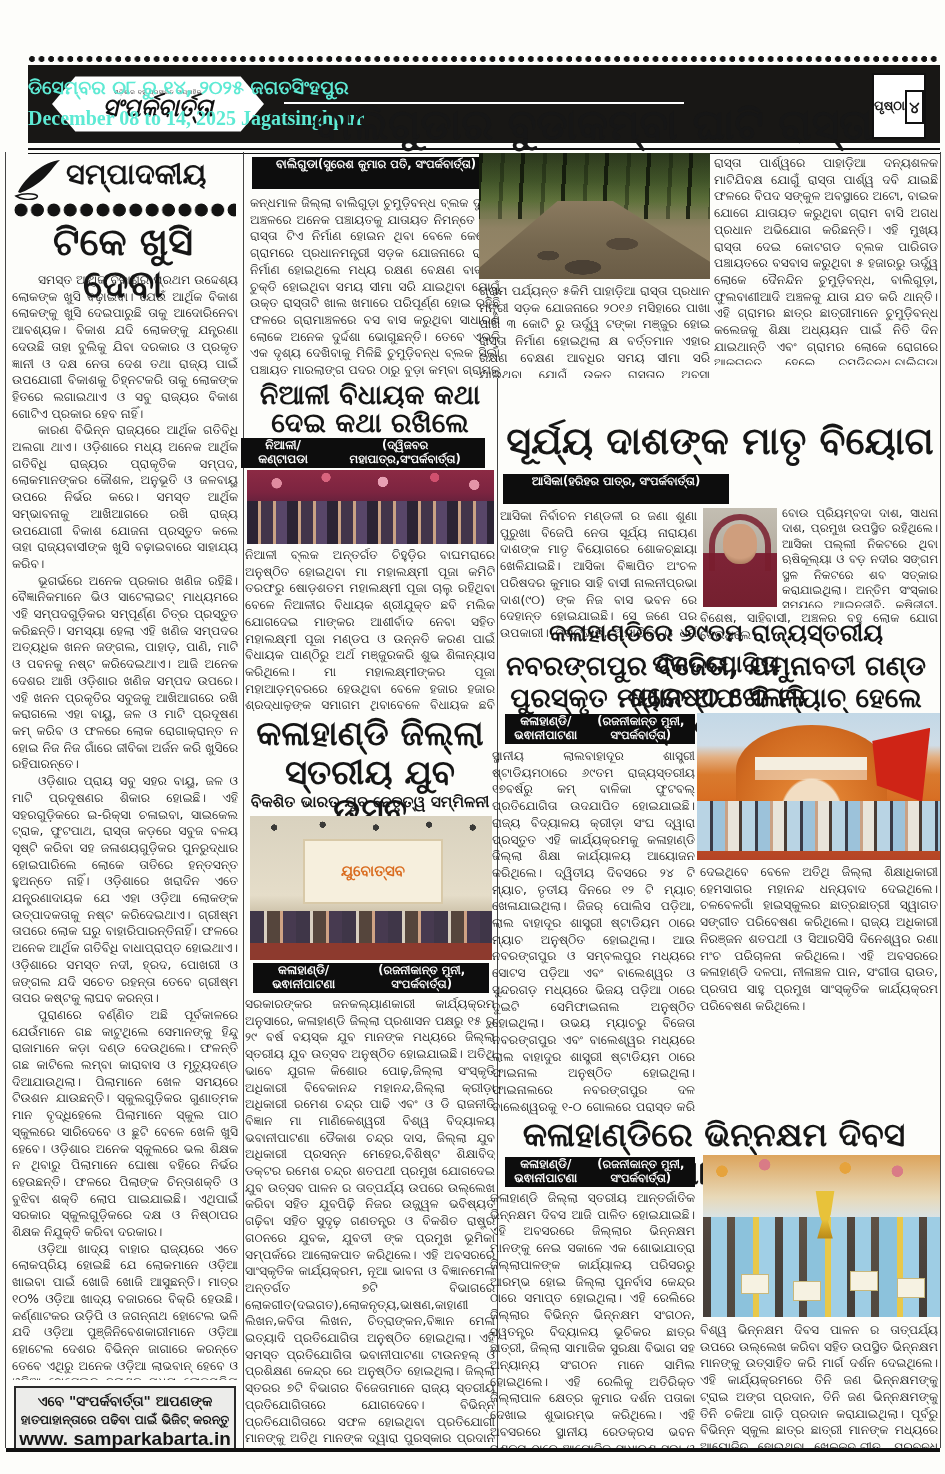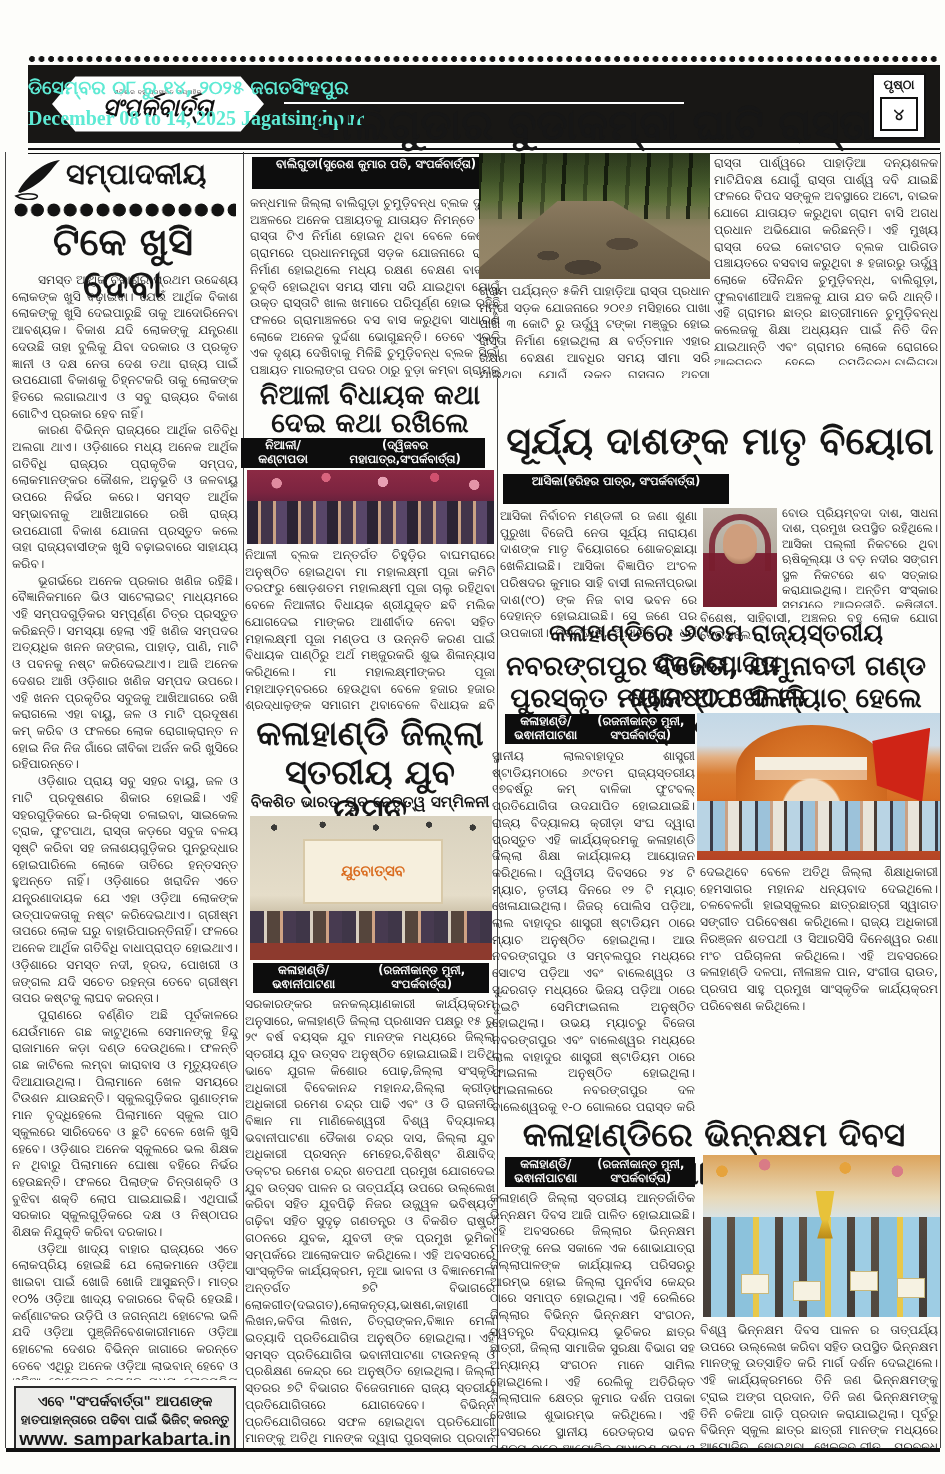--- a/index.html
+++ b/index.html
@@ -15,21 +15,21 @@
               clip-path:polygon(0 50%,11% 4%,89% 4%,100% 50%,89% 96%,11% 96%);
               display:flex;flex-direction:column;align-items:center;justify-content:center;}
   .logo-tagline{font-size:6px;color:#222;letter-spacing:.5px;line-height:7px;}
   .logo-text{font-size:23px;font-weight:bold;font-style:italic;color:#111;line-height:25px;
              transform:scaleY(1.1);}
   .date-block{left:0;right:0;top:10px;text-align:left;color:#5eead4;}
   .date-odia{font-size:19px;font-weight:bold;line-height:24px;}
   .date-sep{width:400px;height:2px;background:#fff;margin:3px auto 3px auto;}
   .date-en{font-size:20px;font-weight:bold;font-family:"Liberation Serif",serif;line-height:23px;}
   .page-box{right:14px;top:8px;width:50px;height:62px;background:#fff;border:2px solid #111;
-            display:flex;flex-direction:column;align-items:center;}
+            display:flex;flex-direction:row;align-items:center;}
   .page-label{font-size:13px;font-weight:bold;line-height:20px;}
   .page-num-box{width:34px;height:30px;border:2px solid #111;display:flex;align-items:center;
             justify-content:center;font-size:16px;font-weight:bold;margin-top:2px;}
   .rule2{border-top:2px solid #111;border-bottom:1px solid #111;height:3px;}
   .vline{width:1px;background:#444;}
   
   .ed-head{display:flex;align-items:flex-start;}
   .ed-title{font-size:29px;font-weight:bold;line-height:32px;margin-left:2px;}
   .bigdots{background-image:radial-gradient(circle at 7px 7px,#131313 6.1px,transparent 6.8px);
            background-size:16.4px 14px;background-repeat:repeat-x;height:14px;}

